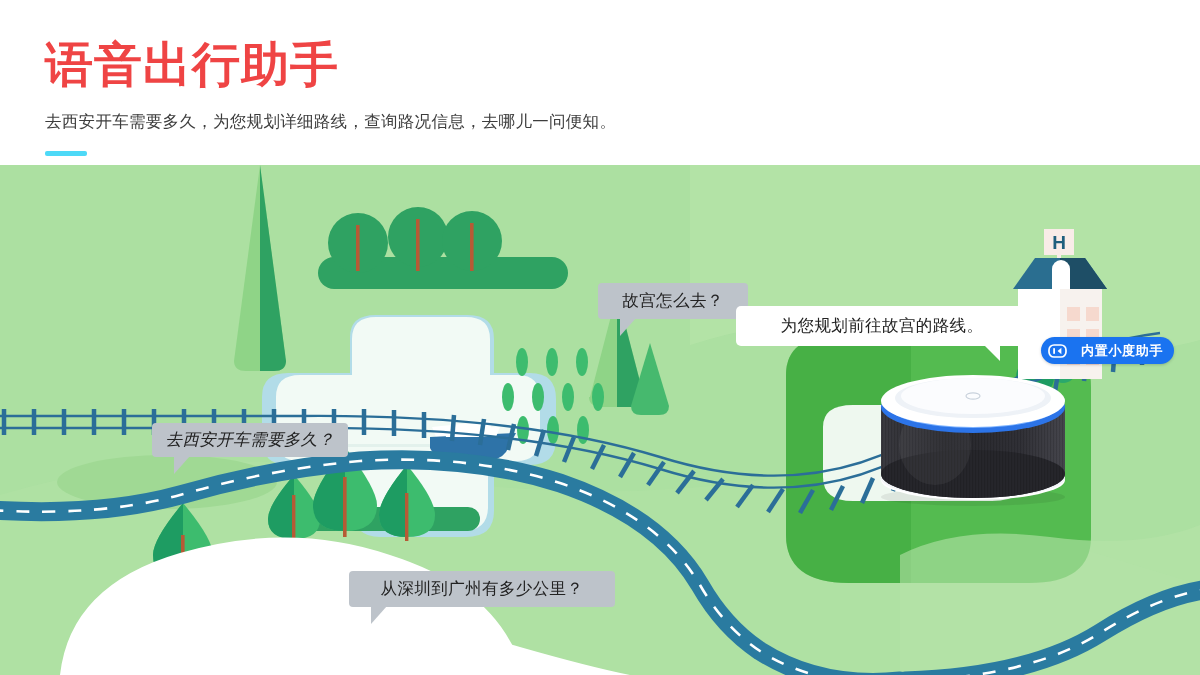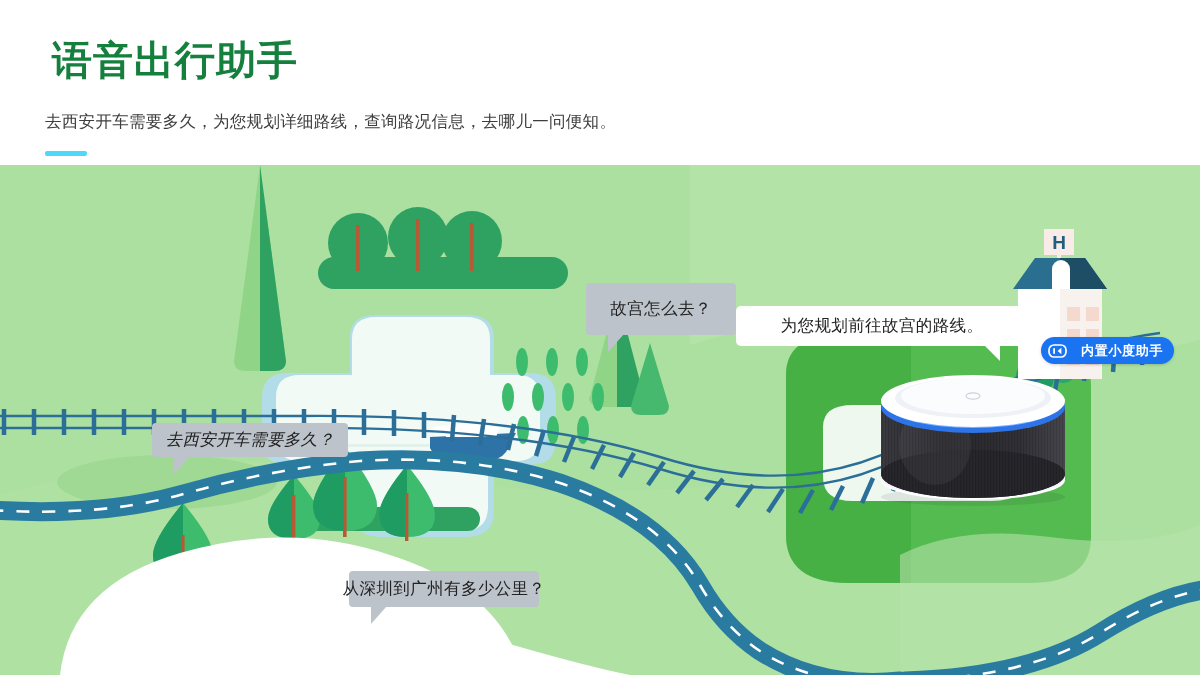--- a/index.html
+++ b/index.html
@@ -7,22 +7,22 @@
     width: 1200px; height: 675px;
     background: #ffffff;
     font-family: "Liberation Sans", "DejaVu Sans", sans-serif;
     overflow: hidden;
   }
   #page { position: relative; width: 1200px; height: 675px; background:#fff; overflow:hidden; }
 
   
   .header { position:absolute; left:0; top:0; width:1200px; height:165px; background:#fff; z-index:50; }
   .page-title {
-    position:absolute; left:52px; top:36px;
-    font-size:40px; font-weight:bold; color:#15803d;
+    position:absolute; left:45px; top:36px;
+    font-size:48px; font-weight:bold; color:#ef4444;
     letter-spacing:1px; line-height:1.2;
     font-family:"DejaVu Sans","Liberation Sans",sans-serif;
   }
   .page-sub {
     position:absolute; left:45px; top:111px;
     font-size:16.5px; color:#3d3d3d; letter-spacing:.3px;
     font-family:"DejaVu Sans","Liberation Sans",sans-serif;
   }
   .accent-rule { position:absolute; left:45px; top:151px; width:42px; height:5px; border-radius:2px; background:#4DD9F7; }
 
@@ -47,25 +47,25 @@
     bottom:-17px; left:22px;
     border-left:16px solid #BDC3CA;
     border-bottom:18px solid transparent;
   }
   .bubble.white .tail {
     bottom:-15px; right:28px;
     border-right:16px solid #ffffff;
     border-bottom:16px solid transparent;
   }
 
-  #bubble-gugong   { left:586px; top:118px;  width:150px; height:52px; }
+  #bubble-gugong   { left:598px; top:118px;  width:150px; height:36px; }
   #bubble-gugong-a { left:736px; top:141px;  width:292px; height:40px; }
   #bubble-xian     { left:152px; top:258px;  width:196px; height:34px;font-style:italic; }
   #bubble-xian-a   { left:282px; top:302px;  width:428px; height:42px; }
-  #bubble-sz       { left:349px; top:406px;  width:190px; height:36px; }
+  #bubble-sz       { left:349px; top:406px;  width:266px; height:36px; }
 
   
   .badge {
     position:absolute; left:1041px; top:172px; z-index:60;
     height:27px; padding:0 11px 0 7px;
     background:#1A73F0; border-radius:14px;
     display:flex; align-items:center; gap:14px;
     box-shadow:0 1px 3px rgba(0,0,0,.18);
   }
   .badge-label {

